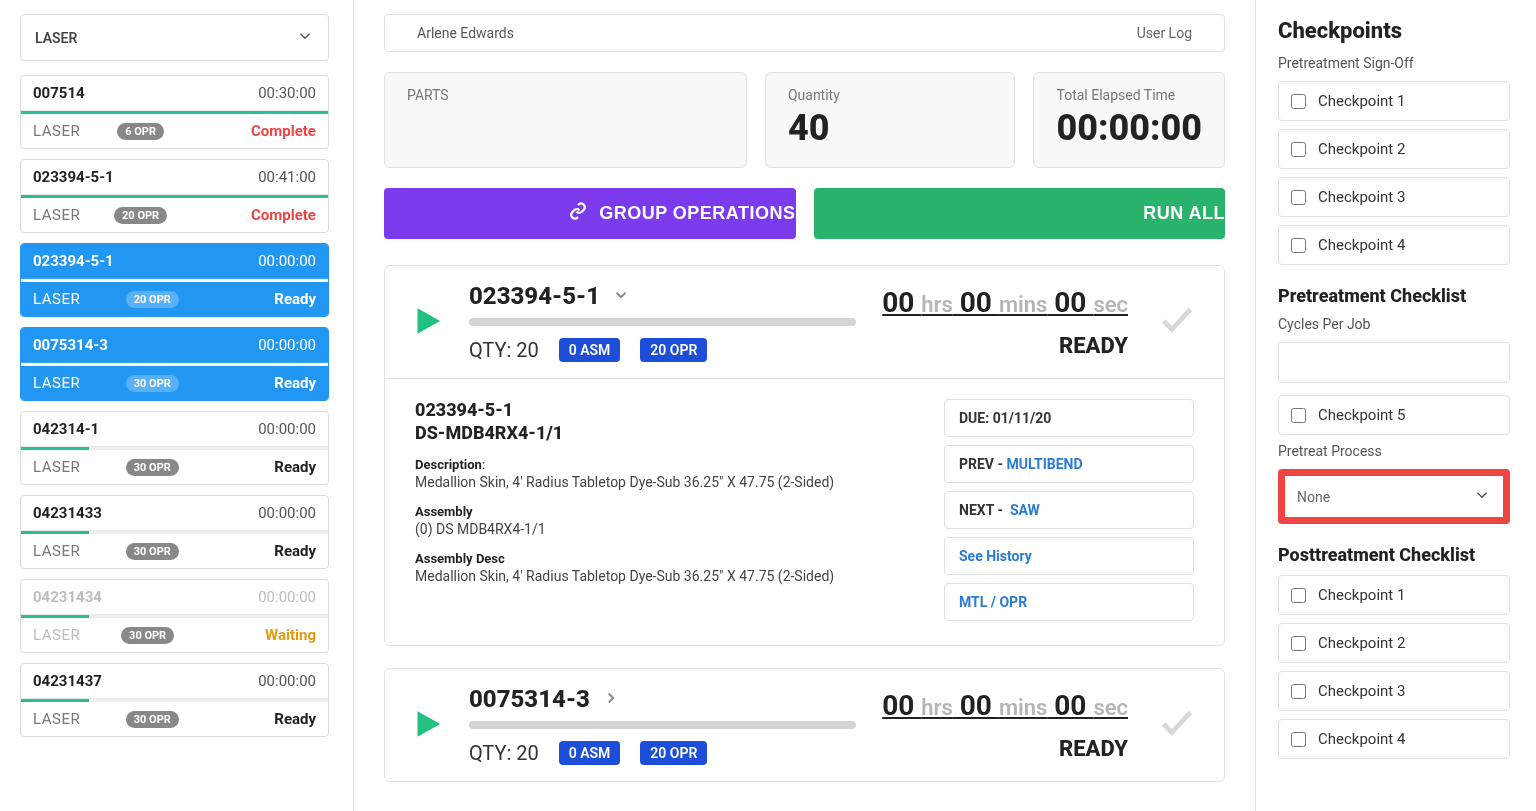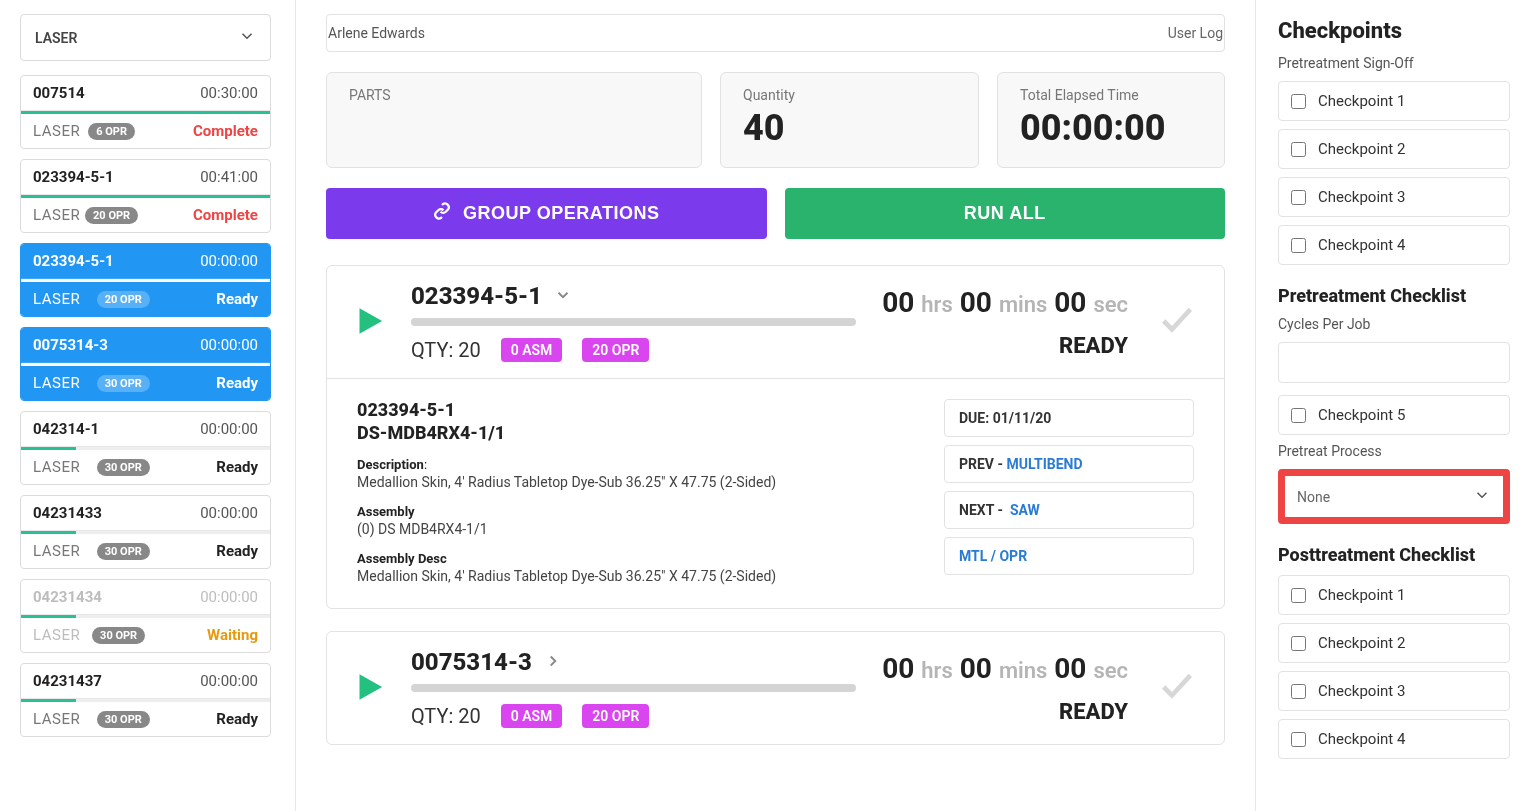--- a/index.html
+++ b/index.html
@@ -7,21 +7,21 @@
     font-family: -apple-system, BlinkMacSystemFont, "Segoe UI", Roboto, Helvetica, Arial, sans-serif;
     background: #ffffff;
     color: #222;
     font-size: 14px;
     width: 1536px;
     height: 811px;
     display: flex;
   }
   
   .left {
-    width: 296px;
+    width: 354px;
     border-right: 1px solid #e7e7e7;
     padding: 14px 24px 14px 20px;
     display:flex;
     flex-direction:column;
   }
   .machine-select {
     border: 1px solid #dcdcdc;
     border-radius: 4px;
     padding: 12px 14px;
     display:flex;
@@ -95,21 +95,21 @@
   
   .center {
     flex:1;
     padding: 14px 30px;
     border-right:1px solid #e7e7e7;
     min-width:0;
   }
   .userbar {
     border:1px solid #e2e2e2;
     border-radius:4px;
-    padding:10px 1px;
+    padding:10px 32px;
     display:flex;
     justify-content:space-between;
     align-items:center;
     color:#555;
     margin-bottom:20px;
   }
   .stats { display:flex; gap:18px; margin-bottom:20px; }
   .stat-card {
     border:1px solid #e2e2e2;
     background:#f8f8f8;
@@ -127,21 +127,21 @@
     flex:1;
     border:none;
     border-radius:4px;
     padding:14px 0;
     font-size:18px;
     font-weight:800;
     color:#fff;
     letter-spacing:0.5px;
     display:flex;
     align-items:center;
-    justify-content:center;
+    justify-content:flex-end;
     gap:12px;
     cursor:pointer;
   }
   .bigbtn.group { background:#7c3aed; }
   .bigbtn.runall { background:#29b36d; }
   .link-ic svg { width:18px; height:18px; fill:none; stroke:#fff; stroke-width:3; }
 
   .op-card {
     border:1px solid #e2e2e2;
     border-radius:6px;
@@ -160,26 +160,27 @@
   .op-title { font-size:24px; font-weight:800; }
   .op-chev svg { width:18px; height:18px; fill:none; stroke:#888; stroke-width:2.5; }
   .op-bar {
     height:8px; background:#d4d4d4; border-radius:4px; margin:8px 0 12px;
   }
   .op-bottom {
     display:flex; align-items:center; gap:20px; font-size:20px;
   }
   .qty { color:#333; font-weight:400; }
   .pill {
-    background:#d946ef; color:#fff; font-weight:600; font-size:14px;
+    background:#1d4ed8; color:#fff; font-weight:600; font-size:14px;
     padding:4px 10px; border-radius:4px;
   }
   .op-time {
     font-size:28px; font-weight:700; color:#222; white-space:nowrap;
     margin-bottom:14px;
+    text-decoration:underline;
   }
   .op-time .unit { color:#b5b5b5; font-weight:600; font-size:22px; }
   .op-status {
     font-size:22px; font-weight:800; text-align:right;
   }
 
   .op-detail {
     border-top:1px solid #e2e2e2;
     padding:20px 30px 24px;
     display:flex;
@@ -442,20 +443,21 @@
         <div class="dval">Medallion Skin, 4' Radius Tabletop Dye-Sub 36.25" X 47.75 (2-Sided)</div>
         <div class="dlab">Assembly</div>
         <div class="dval">(0) DS MDB4RX4-1/1</div>
         <div class="dlab">Assembly Desc</div>
         <div class="dval">Medallion Skin, 4' Radius Tabletop Dye-Sub 36.25" X 47.75 (2-Sided)</div>
       </div>
       <div class="op-detail-right">
         <div class="info-box">DUE: 01/11/20</div>
         <div class="info-box">PREV - <span class="lk">MULTIBEND</span></div>
         <div class="info-box">NEXT -&nbsp;&nbsp;<span class="lk">SAW</span></div>
+        <div class="info-box link-only">See History</div>
         <div class="info-box link-only">MTL / OPR</div>
       </div>
     </div>
       </div>
       <div class="op-card">
     <div class="op-header">
       <span class="play">
         <svg viewBox="0 0 24 24">
               <path d="M6 3 L22 12 L6 21 Z"></path>
             </svg>

